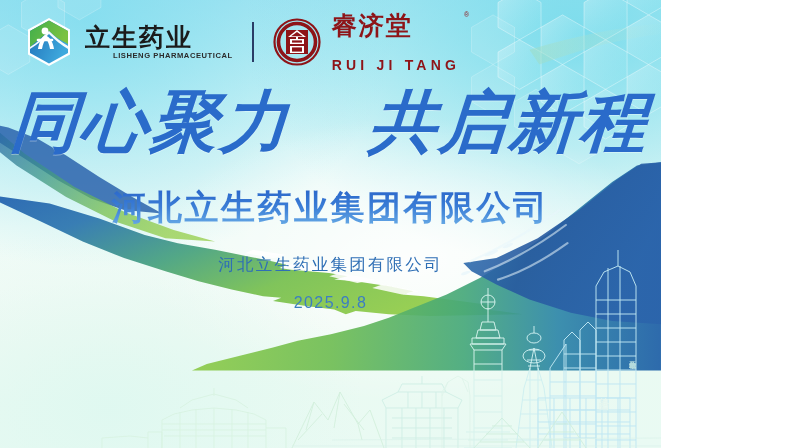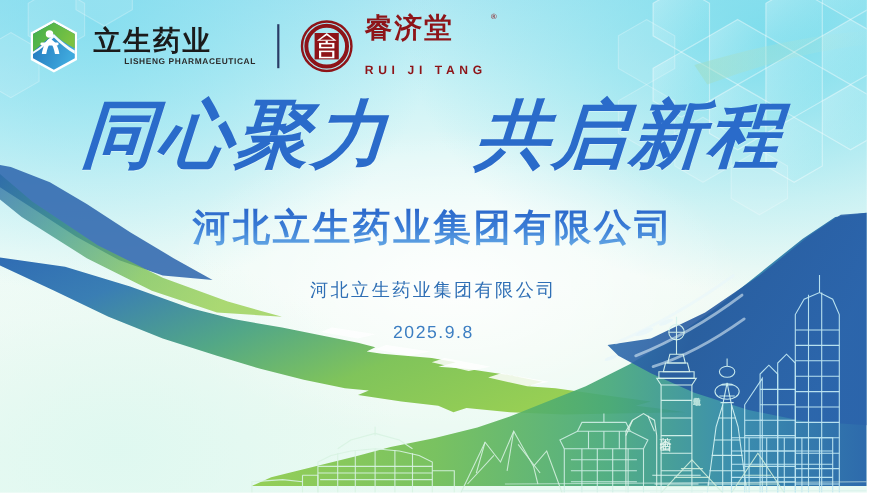--- a/index.html
+++ b/index.html
@@ -6,21 +6,21 @@
     margin: 0;
     padding: 0;
     background: #ffffff;
   }
   body {
     font-family: "Liberation Sans", "DejaVu Sans", sans-serif;
   }
 
   .stage {
     position: relative;
-    width: 788px;
+    width: 661px;
     height: 448px;
     overflow: hidden;
     background: linear-gradient(176deg,
         #a8e4f2 0%,
         #b9ecf4 10%,
         #cef3f6 22%,
         #e2f8f7 34%,
         #eefbf7 46%,
         #f2fbf6 58%,
         #effaf3 70%,
@@ -135,21 +135,21 @@
   }
   .rj-cn {
     font-size: 25px;
     font-weight: 700;
     color: #8e1418;
     letter-spacing: 2px;
     line-height: 1;
     white-space: nowrap;
   }
   .rj-en {
-    font-size: 11px;
+    font-size: 14px;
     font-weight: 700;
     color: #8e1418;
     letter-spacing: 4.2px;
     line-height: 1;
     white-space: nowrap;
   }
   .rj-reg {
     position: absolute;
     top: -2px;
     right: -9px;

